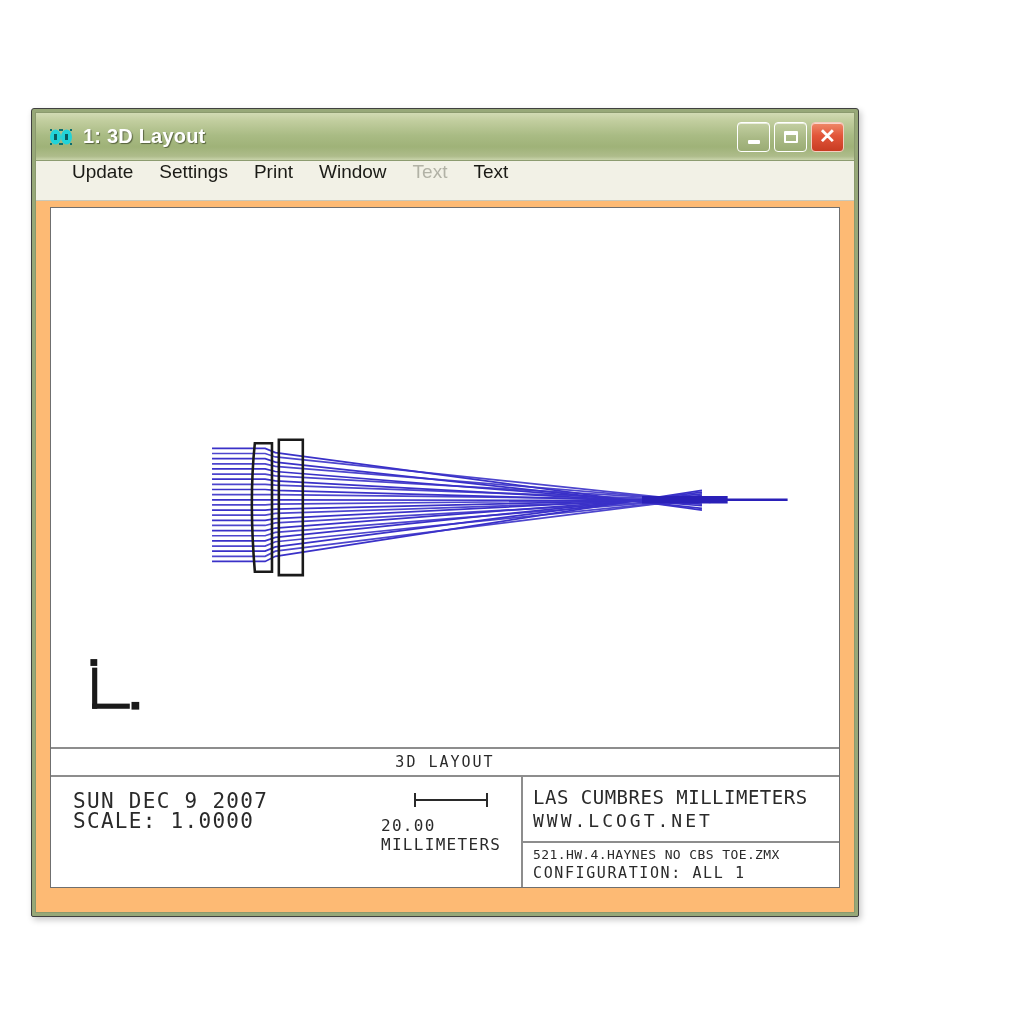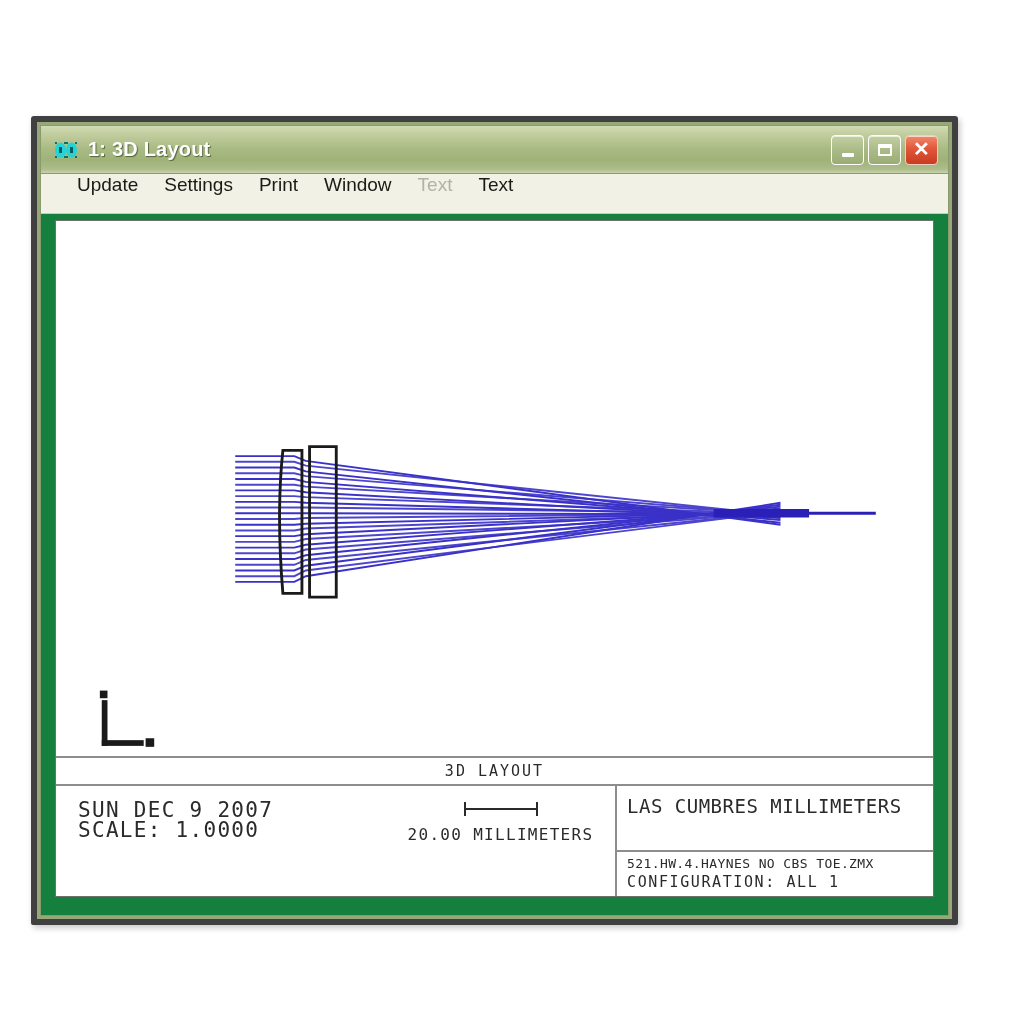--- a/index.html
+++ b/index.html
@@ -16,25 +16,25 @@
     position: relative;
     width: 1024px;
     height: 1024px;
     background: #ffffff;
   }
 
   
   .window {
     position: absolute;
     left: 31px;
-    top: 116px;
-    width: 927px;
+    top: 108px;
+    width: 828px;
     height: 809px;
     background: #97a878;
-    border: 6px solid #404040;
+    border: 1px solid #404040;
     border-radius: 3px 3px 2px 2px;
     box-sizing: border-box;
     box-shadow: 2px 3px 6px rgba(0,0,0,0.22);
     padding: 3px;
   }
   .window-inner {
     position: relative;
     width: 100%;
     height: 100%;
     background: #eceadd;
@@ -134,22 +134,22 @@
     color: #1b1b16;
     margin-right: 26px;
     cursor: default;
     white-space: nowrap;
   }
   .menu-item.disabled { color: #b2b2a6; }
 
   
   .canvas-wrap {
     flex: 1 1 auto;
-    background: #15803d;
-    padding: 6px 14px 18px 14px;
+    background: #fdba74;
+    padding: 6px 14px 24px 14px;
     box-sizing: border-box;
     display: flex;
     justify-content: flex-end;
   }
   .canvas {
     flex: 1 1 auto;
     background: #ffffff;
     border: 1px solid #6f6f6f;
     position: relative;
     box-sizing: border-box;
@@ -351,20 +351,21 @@
                 <div class="cap l"></div>
                 <div class="bar"></div>
                 <div class="cap r"></div>
               </div>
               <span class="mono">20.00 MILLIMETERS</span>
             </div>
 
             <div class="fb-right">
               <div class="fb-right-top">
                 <span class="mono">LAS CUMBRES MILLIMETERS</span>
+                <span class="mono url">WWW.LCOGT.NET</span>
               </div>
               <div class="fb-right-bot">
                 <span class="mono">521.HW.4.HAYNES NO CBS TOE.ZMX</span>
                 <span class="mono cfg">CONFIGURATION:  ALL 1</span>
               </div>
             </div>
 
           </div>
 
         </div>

